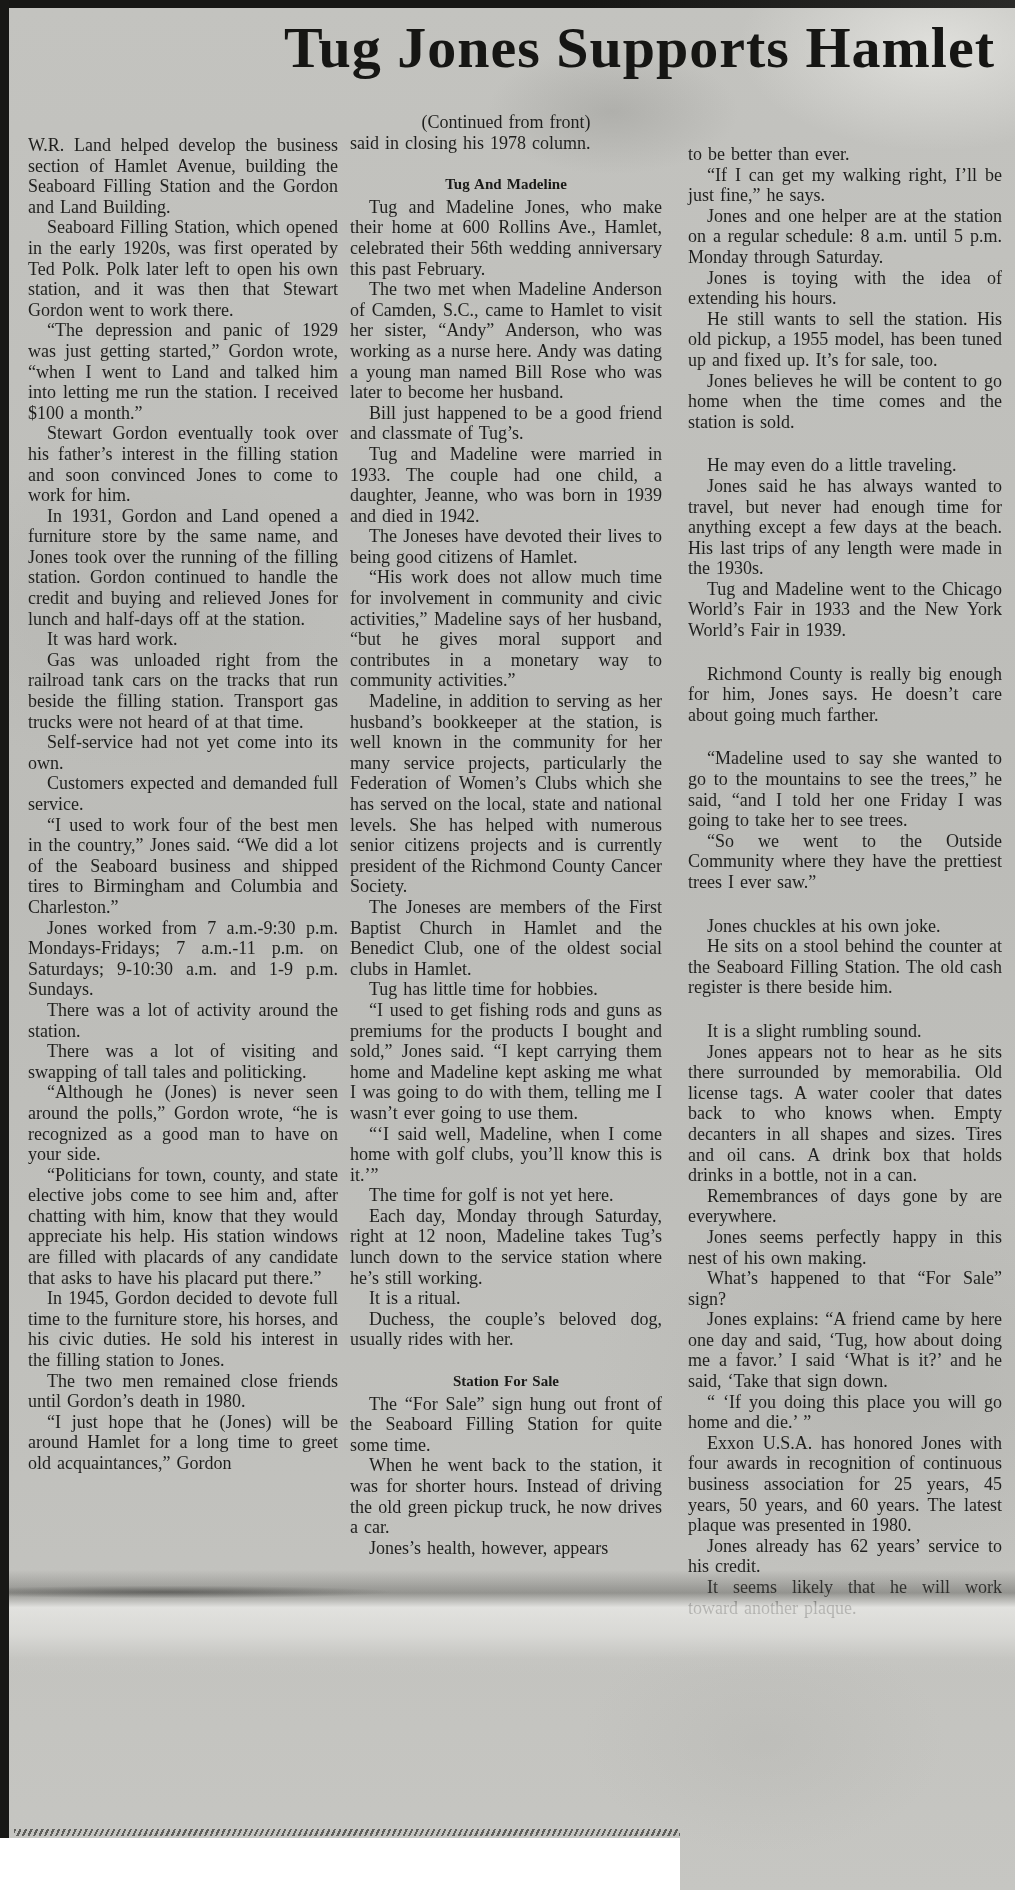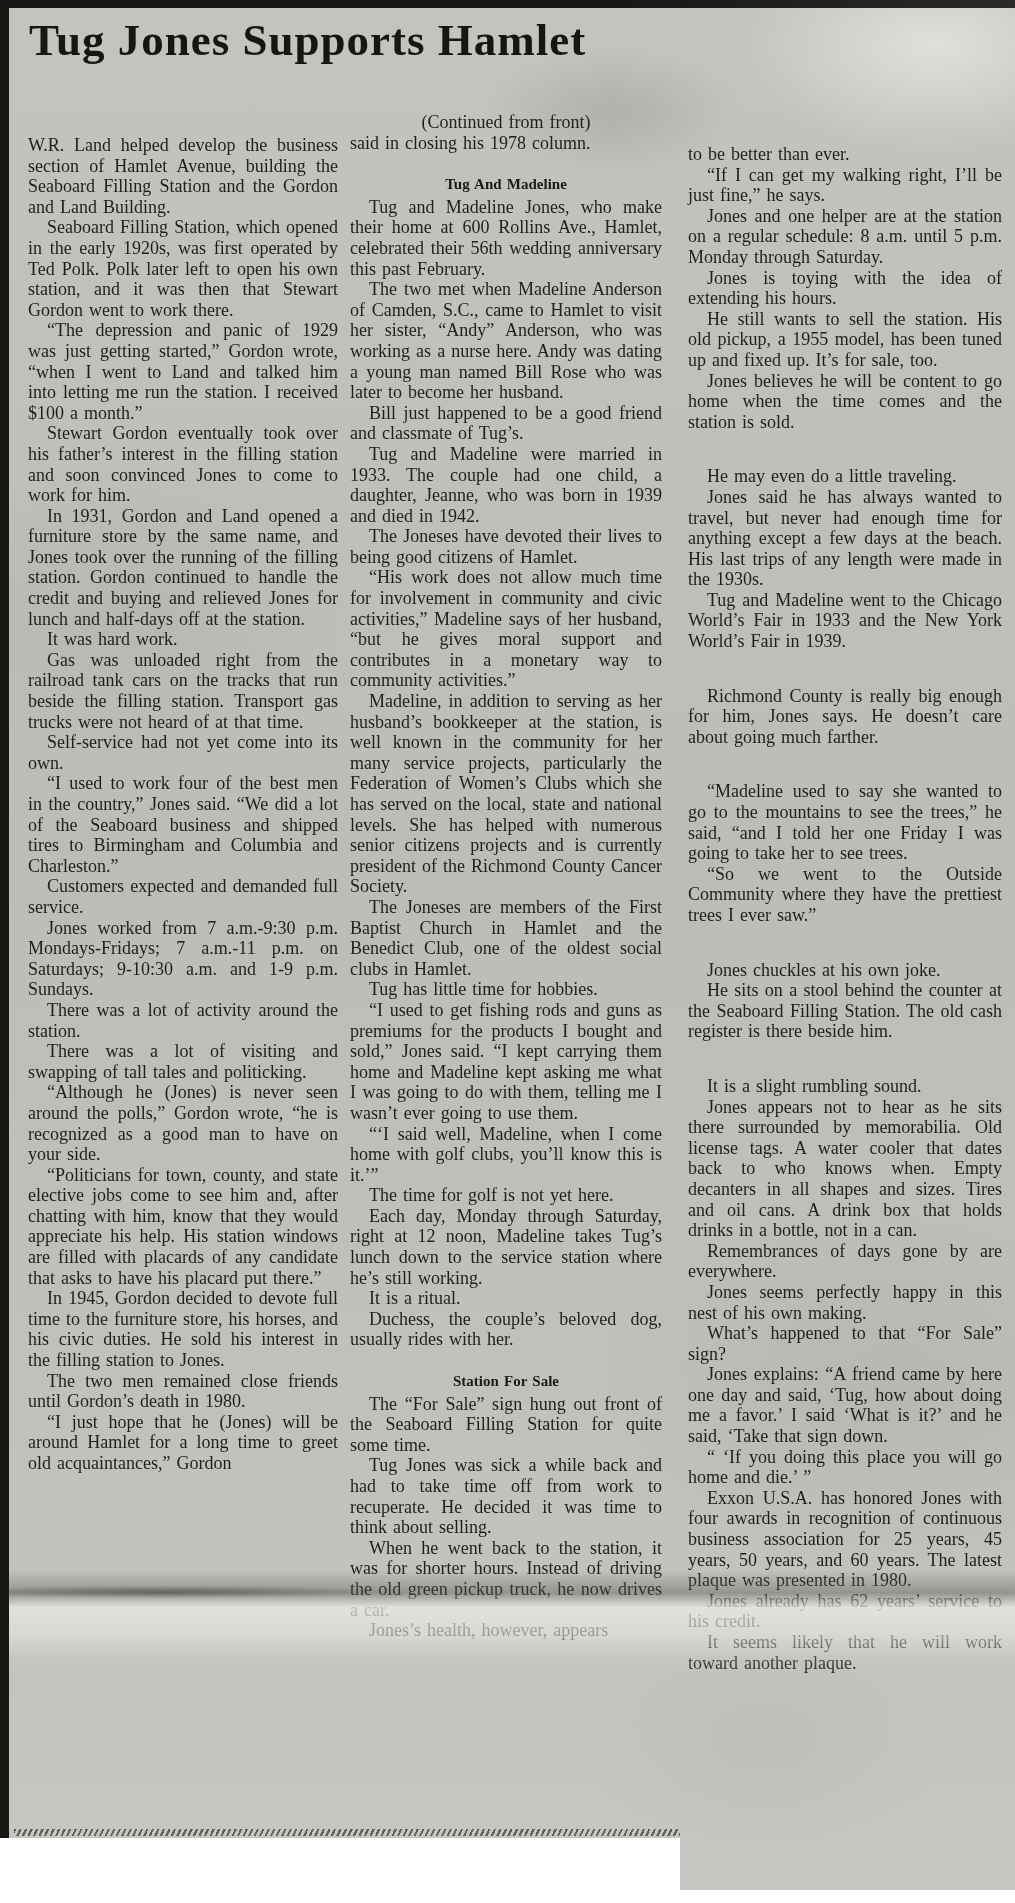--- a/index.html
+++ b/index.html
@@ -27,33 +27,33 @@
       radial-gradient(ellipse 280px 150px at 92% 2%, rgba(228,228,224,0.85), rgba(228,228,224,0) 70%),
       radial-gradient(ellipse 180px 90px at 60% 5.5%, rgba(120,120,116,0.25), rgba(120,120,116,0) 70%),
       radial-gradient(ellipse 320px 220px at 12% 32%, rgba(174,174,170,0.45), rgba(174,174,170,0) 72%),
       radial-gradient(ellipse 420px 280px at 88% 73%, rgba(168,168,164,0.40), rgba(168,168,164,0) 72%),
       radial-gradient(ellipse 260px 160px at 75% 92%, rgba(178,178,174,0.35), rgba(178,178,174,0) 70%),
       linear-gradient(180deg, #c3c3bf 0%, #bcbcb8 45%, #c1c1bd 78%, #c6c6c2 100%);
     clip-path: polygon(0 0, 1006px 0, 1006px 1882px, 671px 1882px, 671px 1830px, 0 1830px);
   }
   .headline {
     position:absolute; left:20px; top:8px; width:966px; margin:0;
-    text-align:left; font-size:45px; line-height:1.1; font-weight:bold;
+    text-align:right; font-size:58px; line-height:1.1; font-weight:bold;
     letter-spacing:1px; color:#161614;
   }
   .col {
     position:absolute; font-size:18px; line-height:20.6px;
     text-align:justify; color:var(--ink); word-spacing:1.5px;
   }
   .col1 { left:19px;  top:127px; width:310px; }
   .col2 { left:341px; top:104px; width:312px; }
   .col3 { left:679px; top:136px; width:314px; }
   .para { margin:0; text-indent:19px; }
   .para.noindent { text-indent:0; }
-  .para.gap { margin-top:34px; }
+  .para.gap { margin-top:23px; }
   .continued { text-align:center; text-indent:0; }
   .intro-line { text-align:left; text-indent:0; }
   .subhead {
     margin:21px 0 2px 0; text-align:center;
     font-size:15px; font-weight:bold; color:#1a1a18;
   }
   .crease {
     position:absolute; left:0; top:1562px; width:1006px; height:104px;
     background:linear-gradient(180deg,
       rgba(96,96,92,0) 0%,
@@ -88,22 +88,22 @@
 
     <div class="col col1">
         <p class="para noindent">W.R. Land helped develop the business section of Hamlet Avenue, building the Seaboard Filling Station and the Gordon and Land Building.</p>
         <p class="para">Seaboard Filling Station, which opened in the early 1920s, was first operated by Ted Polk. Polk later left to open his own station, and it was then that Stewart Gordon went to work there.</p>
         <p class="para">“The depression and panic of 1929 was just getting started,” Gordon wrote, “when I went to Land and talked him into letting me run the station. I received $100 a month.”</p>
         <p class="para">Stewart Gordon eventually took over his father’s interest in the filling station and soon convinced Jones to come to work for him.</p>
         <p class="para">In 1931, Gordon and Land opened a furniture store by the same name, and Jones took over the running of the filling station. Gordon continued to handle the credit and buying and relieved Jones for lunch and half-days off at the station.</p>
         <p class="para">It was hard work.</p>
         <p class="para">Gas was unloaded right from the railroad tank cars on the tracks that run beside the filling station. Transport gas trucks were not heard of at that time.</p>
         <p class="para">Self-service had not yet come into its own.</p>
+        <p class="para">Customers expected and demanded full service.</p>
         <p class="para">“I used to work four of the best men in the country,” Jones said. “We did a lot of the Seaboard business and shipped tires to Birmingham and Columbia and Charleston.”</p>
-        <p class="para">Customers expected and demanded full service.</p>
         <p class="para">Jones worked from 7 a.m.-9:30 p.m. Mondays-Fridays; 7 a.m.-11 p.m. on Saturdays; 9-10:30 a.m. and 1-9 p.m. Sundays.</p>
         <p class="para">There was a lot of activity around the station.</p>
         <p class="para">There was a lot of visiting and swapping of tall tales and politicking.</p>
         <p class="para">“Although he (Jones) is never seen around the polls,” Gordon wrote, “he is recognized as a good man to have on your side.</p>
         <p class="para">“Politicians for town, county, and state elective jobs come to see him and, after chatting with him, know that they would appreciate his help. His station windows are filled with placards of any candidate that asks to have his placard put there.”</p>
         <p class="para">In 1945, Gordon decided to devote full time to the furniture store, his horses, and his civic duties. He sold his interest in the filling station to Jones.</p>
         <p class="para">The two men remained close friends until Gordon’s death in 1980.</p>
         <p class="para">“I just hope that he (Jones) will be around Hamlet for a long time to greet old acquaintances,” Gordon</p>
       </div>
 
@@ -124,21 +124,20 @@
           <p class="para">“I used to get fishing rods and guns as premiums for the products I bought and sold,” Jones said. “I kept carrying them home and Madeline kept asking me what I was going to do with them, telling me I wasn’t ever going to use them.</p>
           <p class="para">“‘I said well, Madeline, when I come home with golf clubs, you’ll know this is it.’”</p>
           <p class="para">The time for golf is not yet here.</p>
           <p class="para">Each day, Monday through Saturday, right at 12 noon, Madeline takes Tug’s lunch down to the service station where he’s still working.</p>
           <p class="para">It is a ritual.</p>
           <p class="para">Duchess, the couple’s beloved dog, usually rides with her.</p>
         </div>
       <h2 class="subhead">Station For Sale</h2>
       <div>
           <p class="para">The “For Sale” sign hung out front of the Seaboard Filling Station for quite some time.</p>
-          <p class="para">Tug Jones was sick a while back and had to take time off from work to recuperate. He decided it was time to think about selling.</p>
           <p class="para">When he went back to the station, it was for shorter hours. Instead of driving the old green pickup truck, he now drives a car.</p>
           <p class="para">Jones’s health, however, appears</p>
         </div>
     </div>
 
     <div class="col col3">
         <p class="para noindent">to be better than ever.</p>
         <p class="para">“If I can get my walking right, I’ll be just fine,” he says.</p>
         <p class="para">Jones and one helper are at the station on a regular schedule: 8 a.m. until 5 p.m. Monday through Saturday.</p>
         <p class="para">Jones is toying with the idea of extending his hours.</p>

